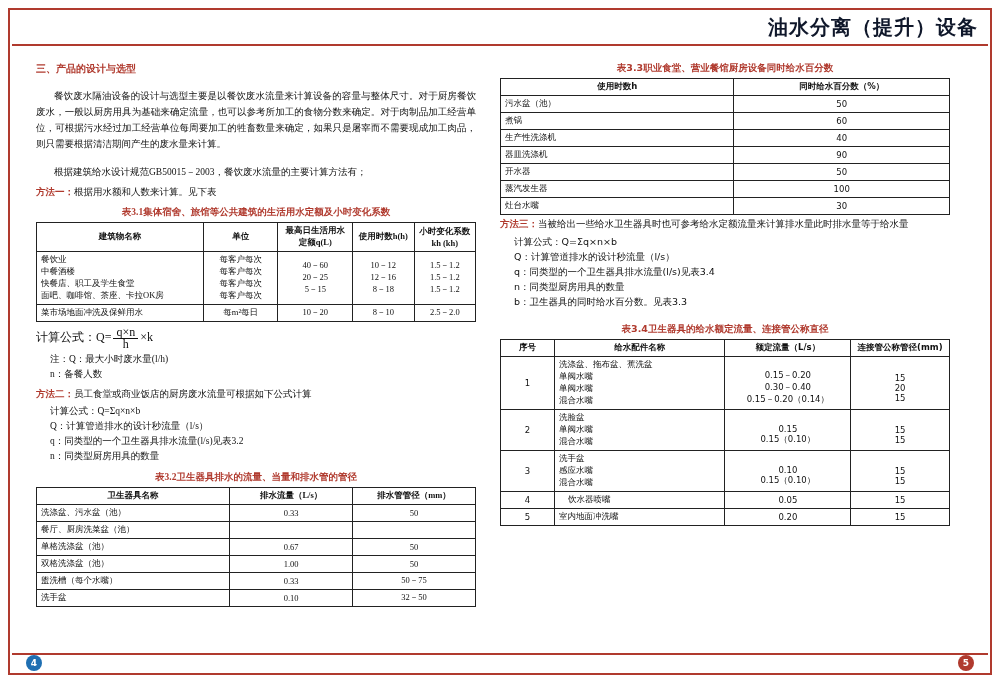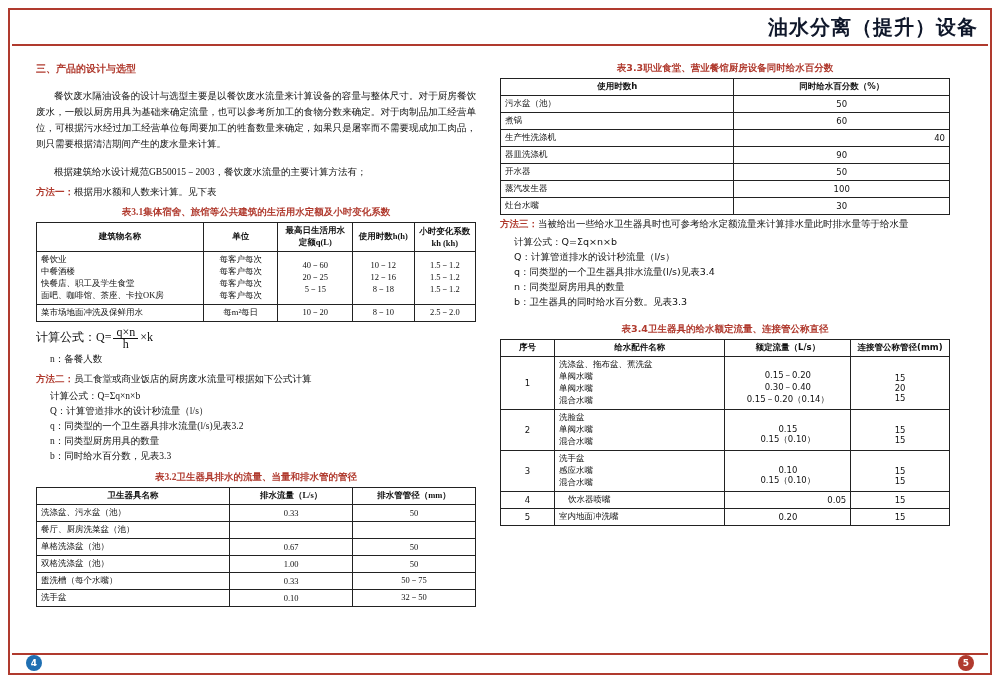--- a/index.html
+++ b/index.html
@@ -126,30 +126,30 @@
         <td class="c">10－20</td>
         <td class="c">8－10</td>
         <td class="c">2.5－2.0</td>
       </tr>
     </tbody>
   </table>
 
   <div class="formula">
     <span>计算公式：</span><span>Q=</span><span class="frac"><span class="num">q×n</span><span class="den">h</span></span><span>×k</span>
   </div>
+  <div class="listline">注：Q：最大小时废水量(l/h)</div>
   <div class="listline">n：备餐人数</div>
 
   <div class="method">
     <span>方法二：</span><span class="black">员工食堂或商业饭店的厨房废水流量可根据如下公式计算</span>
   </div>
   <div class="listline">计算公式：Q=Σq×n×b</div>
   <div class="listline">Q：计算管道排水的设计秒流量（l/s）</div>
   <div class="listline">q：同类型的一个卫生器具排水流量(l/s)见表3.2</div>
   <div class="listline">n：同类型厨房用具的数量</div>
-  <div class="listline">b：同时给水百分数，见表3.3</div>
 
   <div class="tbl-caption">表3.2卫生器具排水的流量、当量和排水管的管径</div>
   <table>
     <thead>
       <tr>
         <th style="width:44%">卫生器具名称</th>
         <th style="width:28%">排水流量（L/s）</th>
         <th style="width:28%">排水管管径（mm）</th>
       </tr>
     </thead>
@@ -202,21 +202,21 @@
         <tr>
           <td class="l" style="white-space: pre-line;">污水盆（池）</td>
           <td class="c" style="white-space: pre-line;">50</td>
         </tr>
         <tr>
           <td class="l" style="white-space: pre-line;">煮锅</td>
           <td class="c" style="white-space: pre-line;">60</td>
         </tr>
         <tr>
           <td class="l" style="white-space: pre-line;">生产性洗涤机</td>
-          <td class="c" style="white-space: pre-line; text-align: right;">40</td>
+          <td class="c" style="white-space: pre-line;">40</td>
         </tr>
         <tr>
           <td class="l" style="white-space: pre-line;">器皿洗涤机</td>
           <td class="c" style="white-space: pre-line;">90</td>
         </tr>
         <tr>
           <td class="l" style="white-space: pre-line;">开水器</td>
           <td class="c" style="white-space: pre-line;">50</td>
         </tr>
         <tr>
@@ -286,21 +286,21 @@
           <td class="c" style="white-space: pre-line;">
 0.10
 0.15（0.10）</td>
           <td class="c" style="white-space: pre-line;">
 15
 15</td>
         </tr>
         <tr>
           <td class="c" style="white-space: pre-line;">4</td>
           <td class="l" style="white-space: pre-line; padding-left: 13px;">饮水器喷嘴</td>
-          <td class="c" style="white-space: pre-line; text-align: right;">0.05</td>
+          <td class="c" style="white-space: pre-line;">0.05</td>
           <td class="c" style="white-space: pre-line;">15</td>
         </tr>
         <tr>
           <td class="c" style="white-space: pre-line;">5</td>
           <td class="l" style="white-space: pre-line;">室内地面冲洗嘴</td>
           <td class="c" style="white-space: pre-line;">0.20</td>
           <td class="c" style="white-space: pre-line;">15</td>
         </tr>
       </tbody>
   </table>

